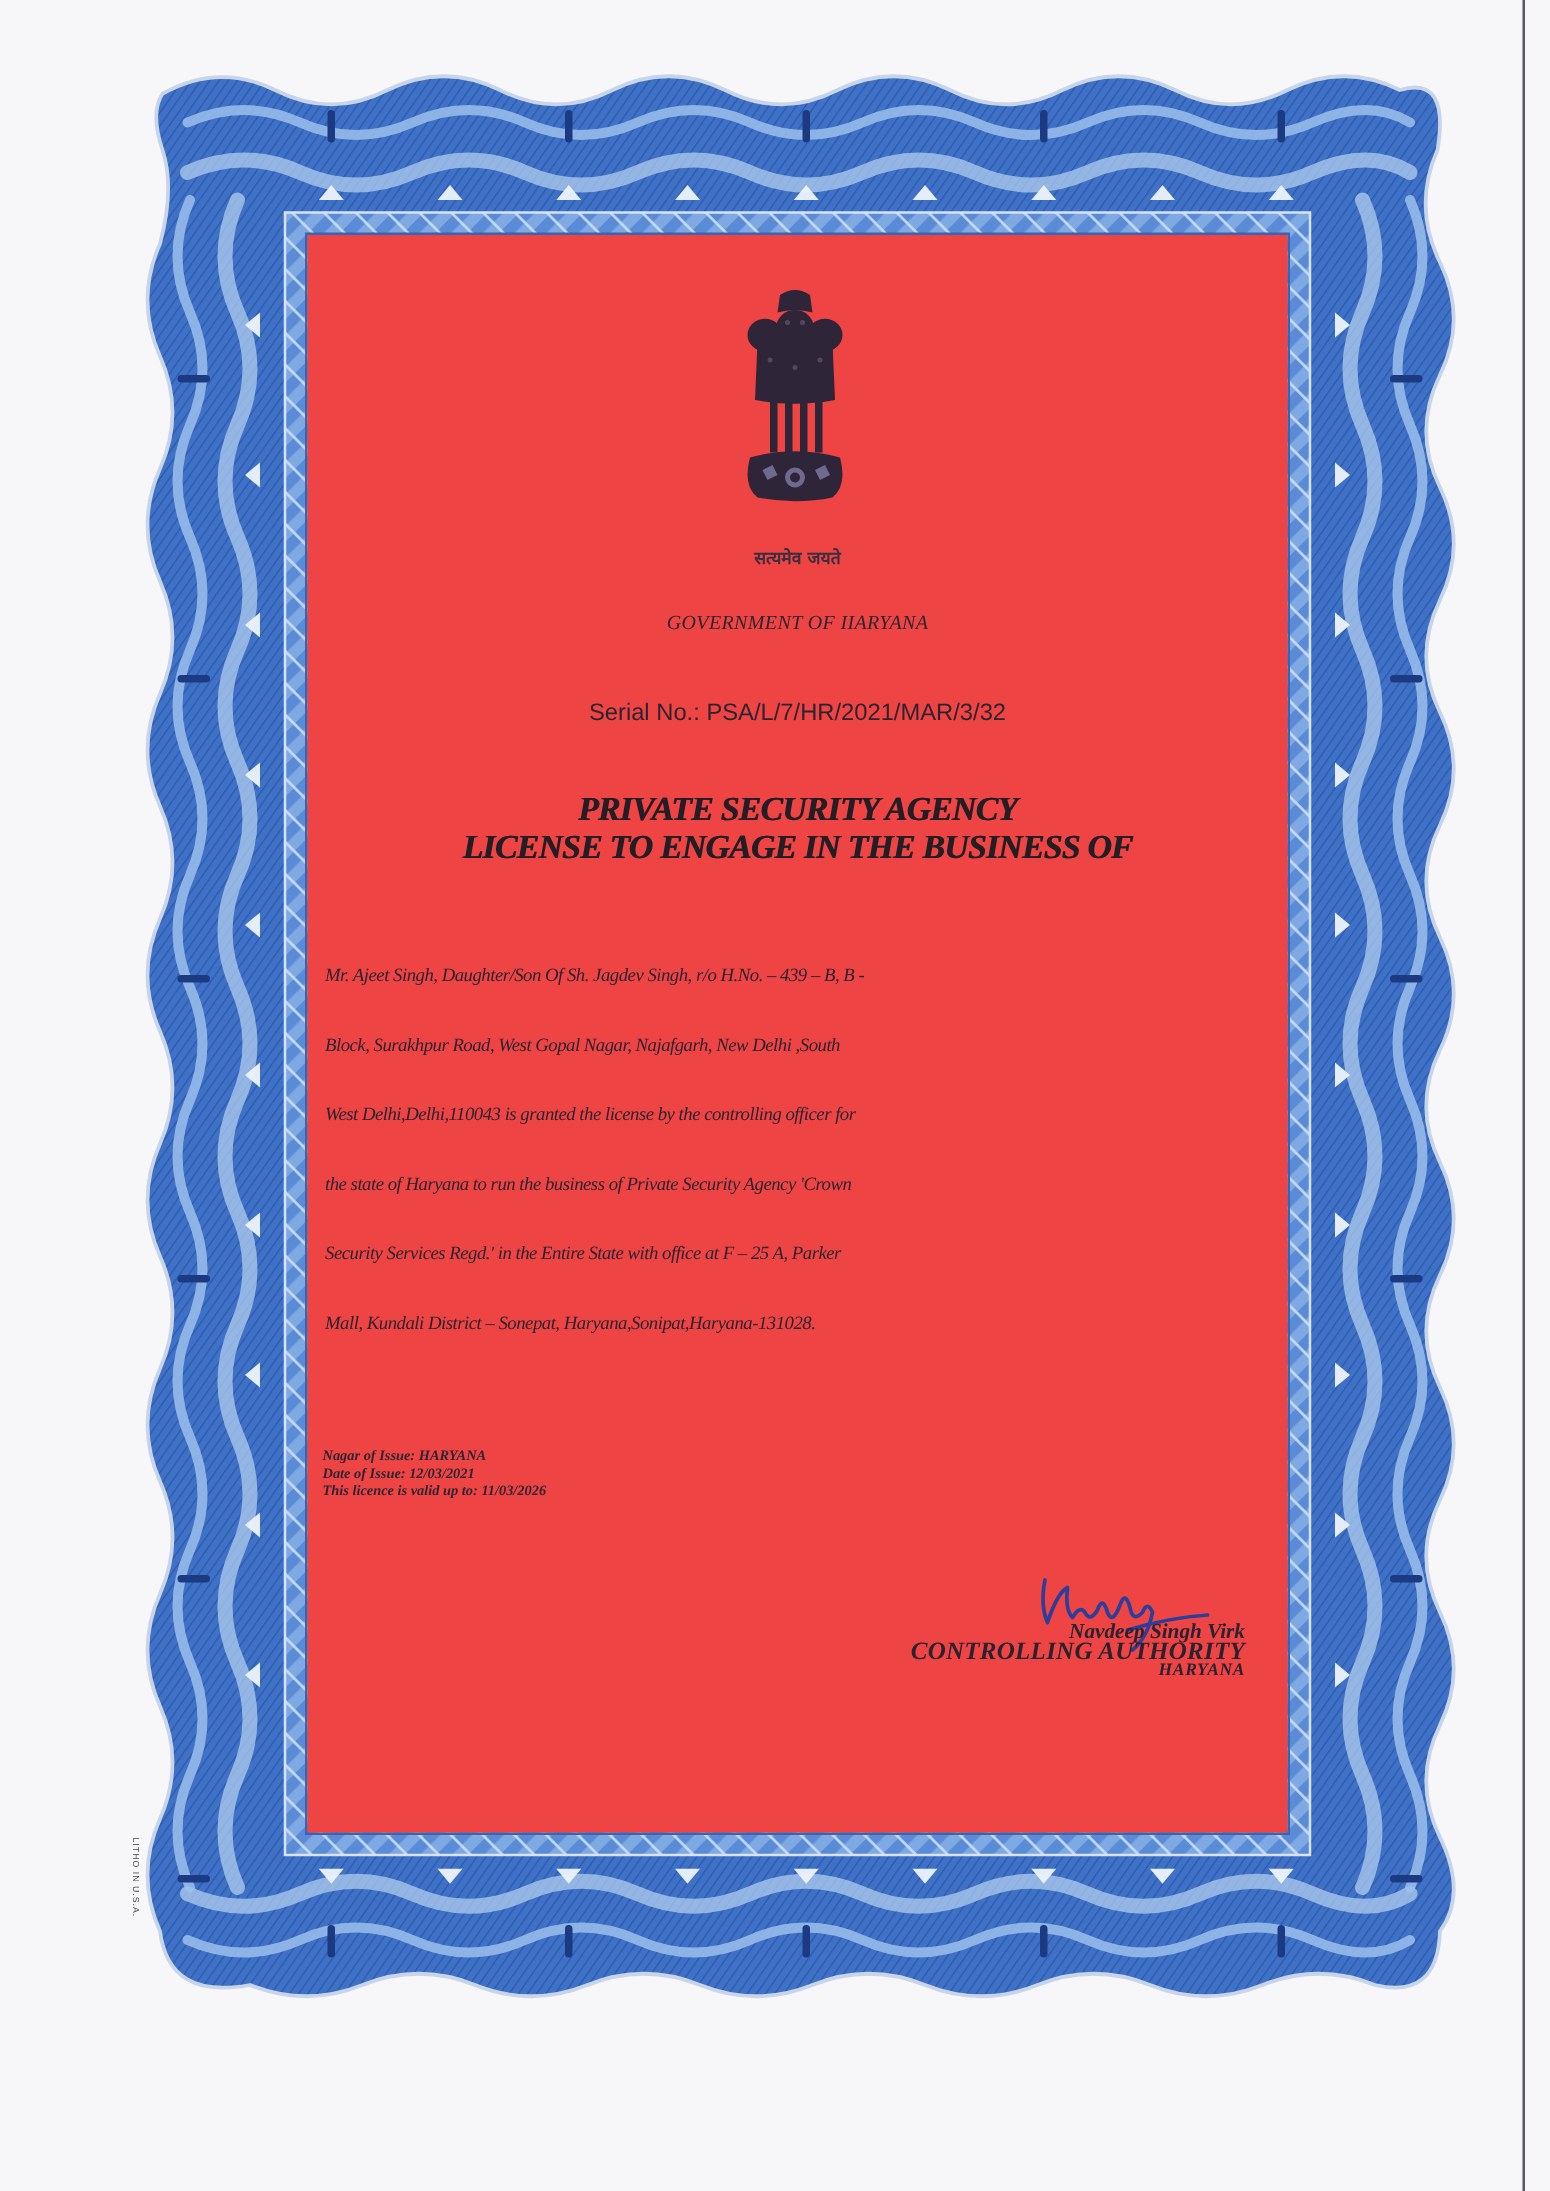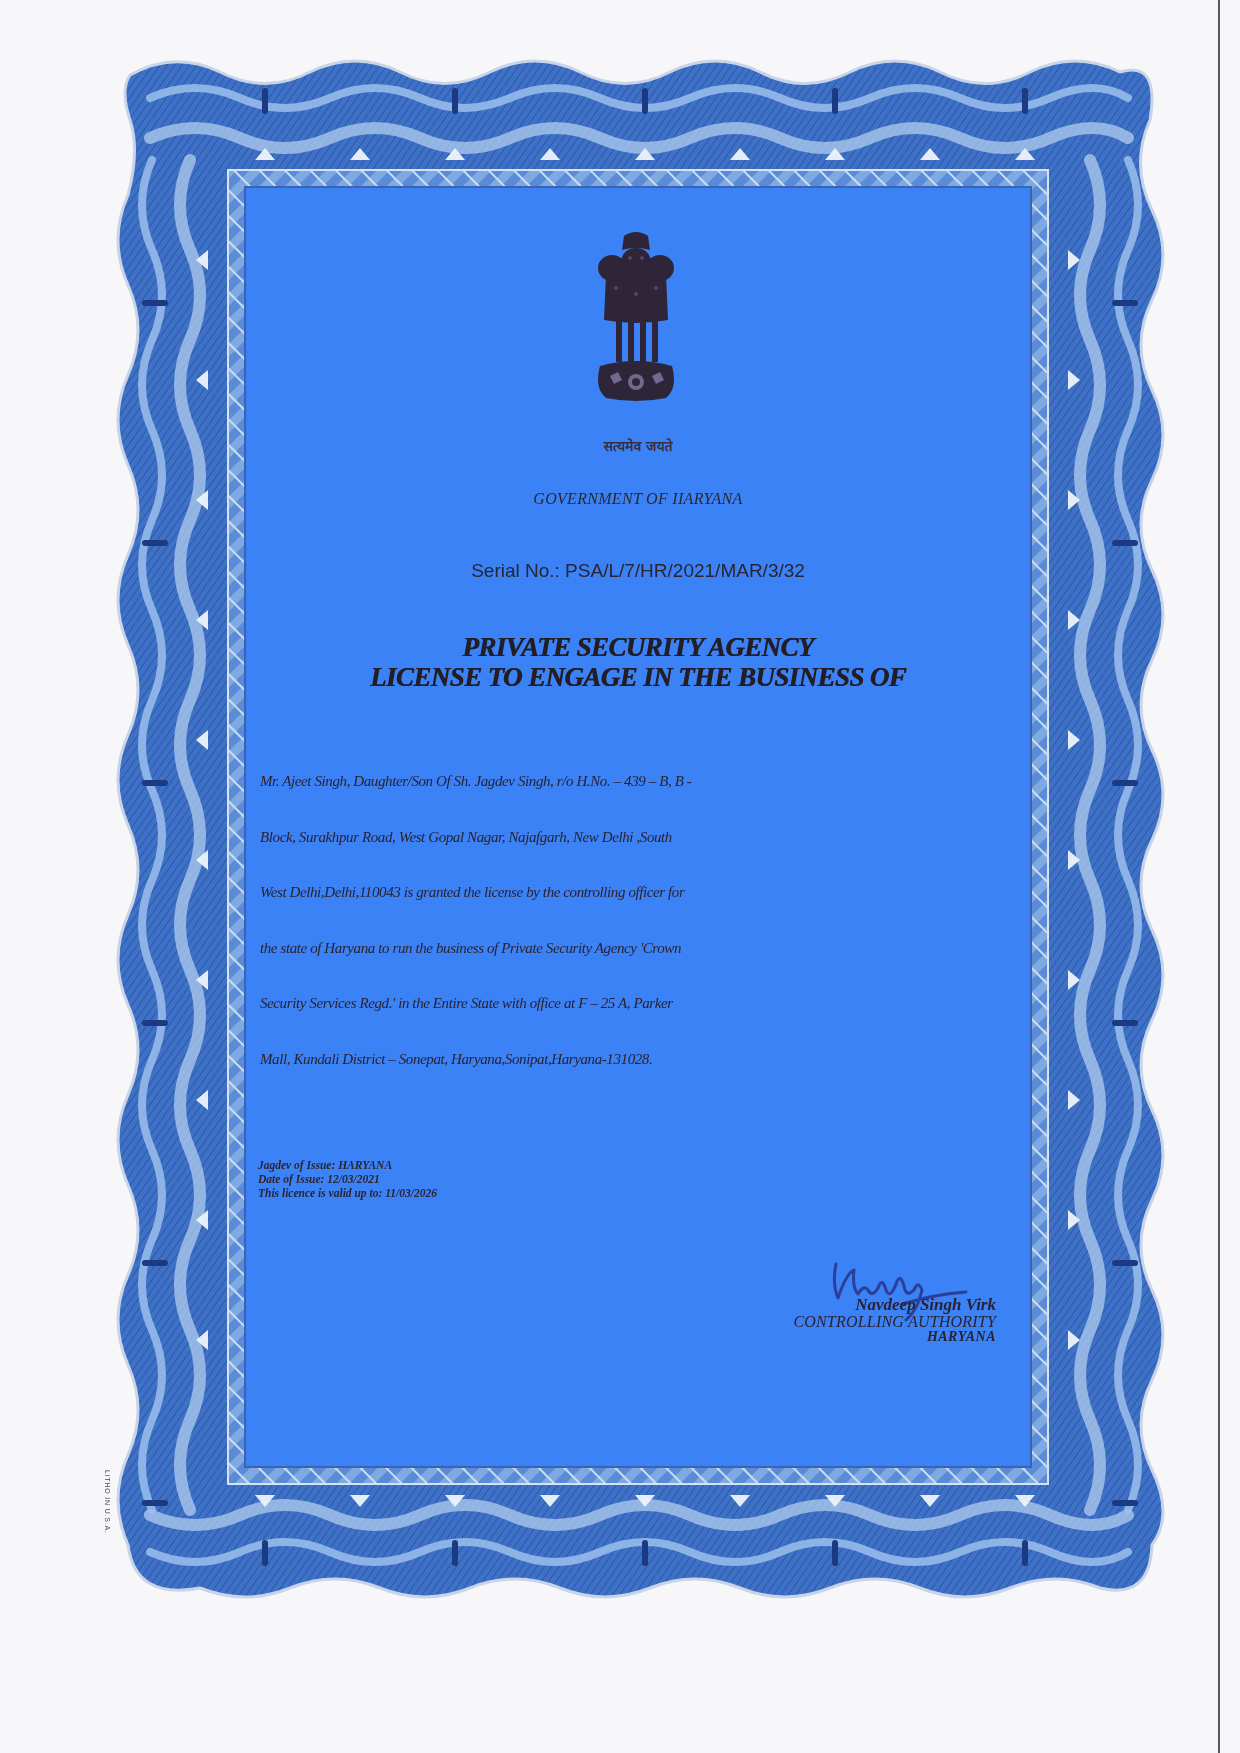--- a/index.html
+++ b/index.html
@@ -7,21 +7,21 @@
     width:1240px; height:1753px; position:relative; overflow:hidden;
     background:#f7f7f9;
     font-family:"Liberation Serif", serif;
   }
   .page-rule {
     position:absolute; left:1218px; top:0; width:2px; height:1753px; background:#5b5566;
   }
   .border-svg { position:absolute; left:0; top:0; width:1240px; height:1753px; }
   .inner {
     position:absolute; left:246px; top:188px; width:784px; height:1278px;
-    background:#3b82f6;
+    background:#ef4444;
   }
   .emblem {
     position:absolute; left:340px; top:40px; width:100px; height:190px;
   }
   .emblem-motto {
     position:absolute; left:0; width:784px; top:248px; text-align:center;
     font-size:14px; color:#3a2f3f; font-family:"DejaVu Sans", sans-serif; font-weight:bold;
   }
   .gov-title {
     position:absolute; left:0; width:784px; top:302px; text-align:center;
@@ -48,21 +48,21 @@
     font-style:italic; font-weight:bold; font-size:11.5px; line-height:14px; color:#2d2432;
   }
   .signature {
     position:absolute; left:560px; top:1066px; width:170px; height:70px;
   }
   .sig-block {
     position:absolute; left:380px; width:370px; top:1108px; text-align:right;
     font-style:italic; color:#2a2230;
   }
   .sig-name { font-weight:bold; font-size:17px; line-height:18px; }
-  .sig-title { font-size:16px; line-height:15px; letter-spacing:0.2px; }
+  .sig-title { font-size:20px; line-height:15px; letter-spacing:0.2px;font-weight:bold; }
   .sig-state { font-size:14px; line-height:15px; font-weight:bold; letter-spacing:0.5px;}
   .litho {
     position:absolute; left:97px; top:1470px; width:14px; height:80px;
     writing-mode:vertical-rl; font-family:"Liberation Sans", sans-serif;
     font-size:7px; color:#4a4552; letter-spacing:0.8px;
   }
 </style>
 </head>
 <body>
 
@@ -222,21 +222,21 @@
   <div class="body-text">
     <span class="line">Mr. Ajeet Singh, Daughter/Son Of Sh. Jagdev Singh, r/o H.No. – 439 – B, B -</span>
     <span class="line">Block, Surakhpur Road, West Gopal Nagar, Najafgarh,  New Delhi ,South</span>
     <span class="line">West Delhi,Delhi,110043 is granted the license by the controlling officer for</span>
     <span class="line">the state of Haryana to run the business of Private Security Agency 'Crown</span>
     <span class="line">Security Services Regd.' in the Entire State with office at F – 25 A, Parker</span>
     <span class="line">Mall, Kundali District – Sonepat, Haryana,Sonipat,Haryana-131028.</span>
   </div>
 
   <div class="issue-block">
-    <div>Jagdev of Issue:  HARYANA</div>
+    <div>Nagar of Issue:  HARYANA</div>
     <div>Date of Issue:  12/03/2021</div>
     <div>This licence is valid up to:  11/03/2026</div>
   </div>
 
   <svg class="signature" viewBox="0 0 170 70" xmlns="http://www.w3.org/2000/svg">
     <path d="M30,10 Q26,30 32,44 Q40,20 48,16 Q46,34 52,40 Q58,30 62,36 Q66,44 72,34 Q76,22 80,36 Q84,46 90,30 Q94,18 98,32 Q100,44 108,36 Q112,26 116,36 Q112,56 100,66 M96,50 Q130,40 160,38" fill="none" stroke="#2b3f9a" stroke-width="3" stroke-linecap="round" stroke-linejoin="round"></path>
   </svg>
 
   <div class="sig-block">
     <div class="sig-name">Navdeep Singh Virk</div>

